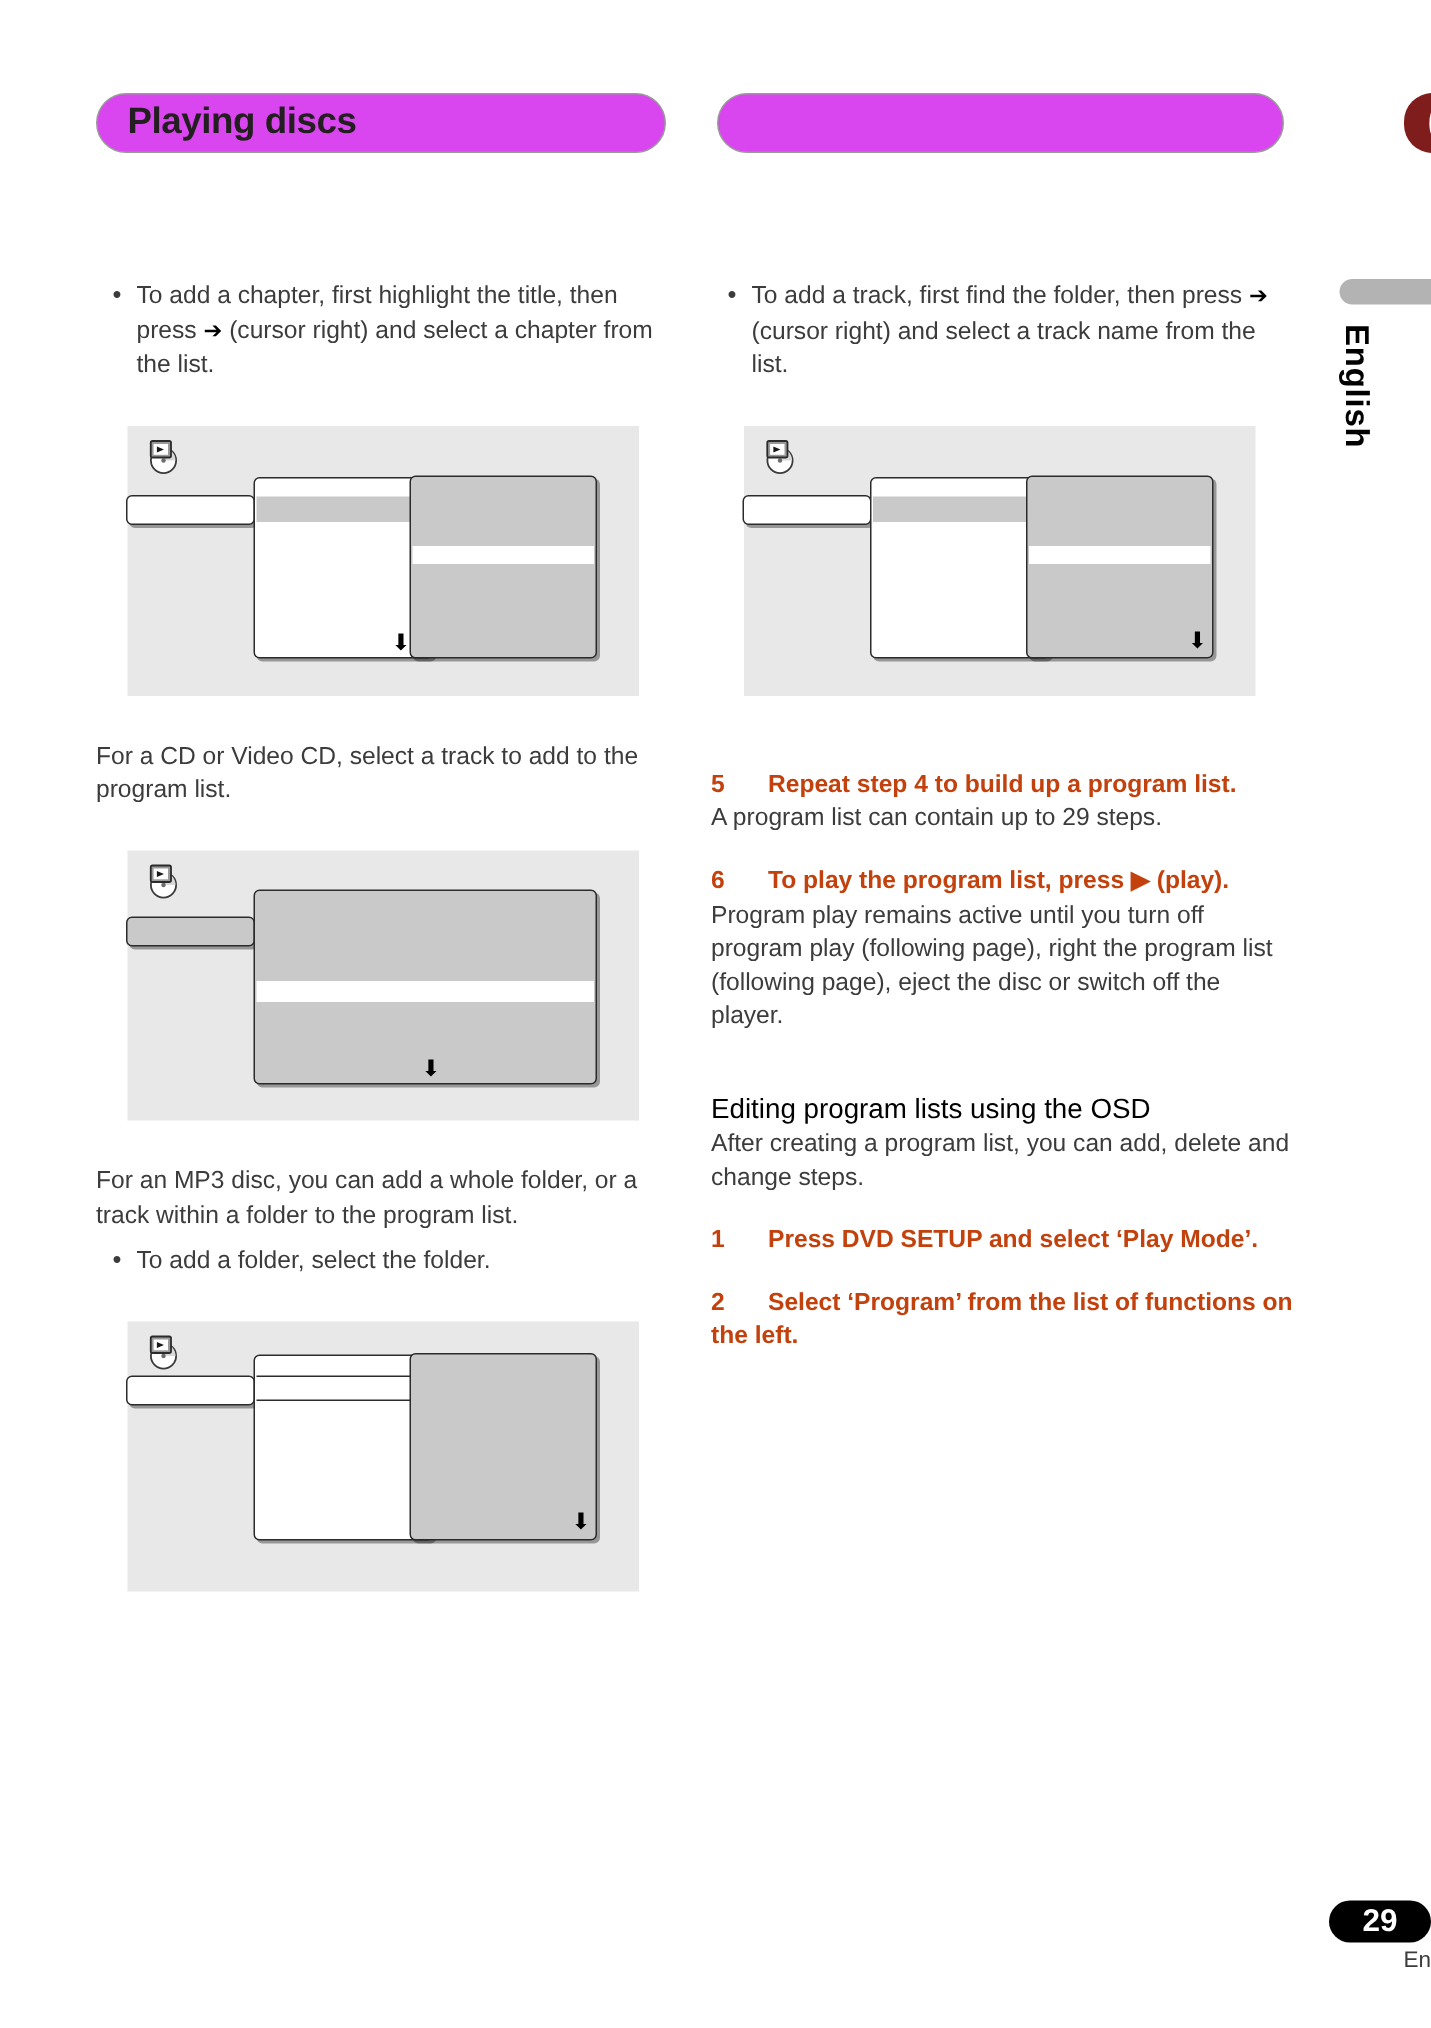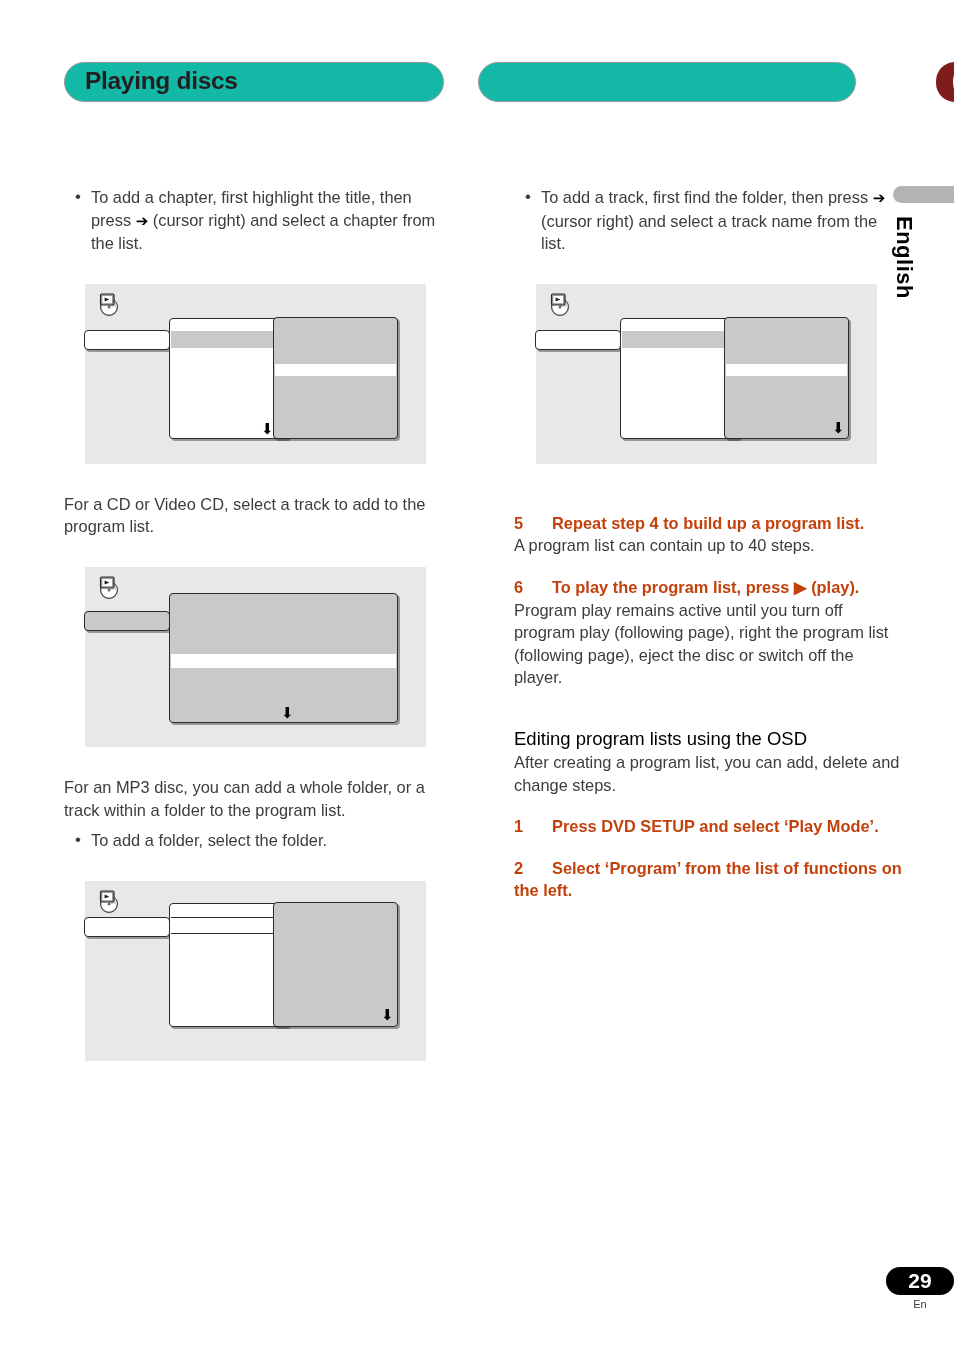--- a/index.html
+++ b/index.html
@@ -23,21 +23,21 @@
     left: 0;
     width: 954px;
     height: 42px;
   }
   .pill {
     position: absolute;
     height: 40px;
     border: 1.6px solid #9a9a9a;
     border-radius: 21px;
     box-sizing: border-box;
-    background: #14b8a6;
+    background: #d946ef;
   }
   .pill-left  { left: 64px;  width: 380px; }
   .pill-right { left: 478px; width: 378px; }
   .pill-left .pill-text {
     position: absolute;
     left: 20px;
     top: 50%;
     transform: translateY(-52%);
     font-size: 24.5px;
     font-weight: bold;
@@ -86,21 +86,21 @@
 
   
   .col {
     position: absolute;
     width: 388px;
     font-size: 16.4px;
     line-height: 22.6px;
     color: #3c3c3c;
   }
   .col-left  { left: 64px;  top: 186px; }
-  .col-right { left: 474px; top: 186px; margin-left: 40px; }
+  .col-right { left: 474px; top: 186px; }
 
   p.body {
     margin: 0 0 0 0;
     color: #3c3c3c;
   }
   .gap-s { height: 8px; }
   .gap-m { height: 19px; }
   .gap-l { height: 29px; }
 
   ul.bul {
@@ -195,22 +195,22 @@
     display: flex;
     align-items: center;
     justify-content: center;
     border-radius: 14px;
   }
   .page-lang {
     position: absolute;
     left: 886px;
     top: 1298px;
     width: 68px;
-    text-align: center;
-    font-size: 11px;
+    text-align: right;
+    font-size: 15px;
     color: #3c3c3c;
   }
 </style>
 </head>
 <body>
 
 <div class="header">
   <div class="pill pill-left">
     <span class="pill-text">Playing discs</span>
   </div>
@@ -326,21 +326,21 @@
     <div class="hl-white" style="left:190px; top:80px; width:121px; height:12px;"></div>
     <div class="down-arrow" style="left:296px; top:136px;">⬇</div>
   </div>
 
   <div class="gap-l"></div>
 
 
   <div class="gap-m"></div>
 
   <p class="step"><span class="num">5</span><span>Repeat step 4 to build up a program list.</span></p>
-  <p class="body">A program list can contain up to 40 steps.</p>
+  <p class="body">A program list can contain up to 29 steps.</p>
 
   <div class="gap-m"></div>
 
   <p class="step"><span class="num">6</span><span>To play the program list, press </span><span>▶</span><span> (play).</span></p>
   <p class="body">Program play remains active until you turn off program play (following page), right the program list (following page), eject the disc or switch off the player.</p>
 
   <div class="gap-l"></div>
   <div class="gap-s"></div>
 
   <p class="sect-head">Editing program lists using the OSD</p>

